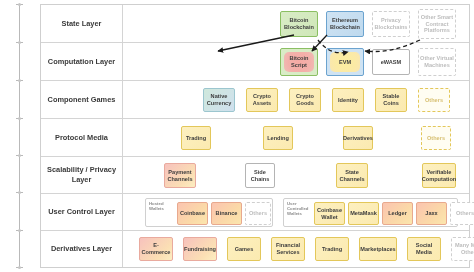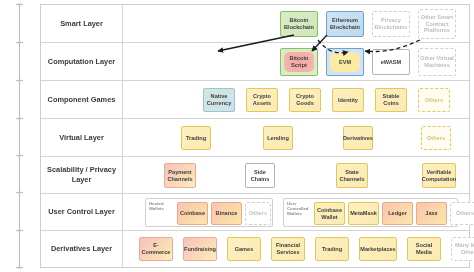--- a/index.html
+++ b/index.html
@@ -66,21 +66,21 @@
   <div class="tick" style="top:80px"></div>
   <div class="tick" style="top:118px"></div>
   <div class="tick" style="top:155px"></div>
   <div class="tick" style="top:192px"></div>
   <div class="tick" style="top:230px"></div>
   <div class="tick" style="top:267px"></div>
 
   <div class="grid">
 
     <div class="row" style="top:0;height:38px">
-      <div class="lbl">Smart
+      <div class="lbl">State
 Layer</div>
       <div class="cells">
         <div class="node n-green" style="left:157px;top:6px;width:38px;height:26px">Bitcoin Blockchain</div>
         <div class="node n-blue" style="left:203px;top:6px;width:38px;height:26px">Ethereum Blockchain</div>
         <div class="node n-dashed" style="left:249px;top:6px;width:38px;height:26px">Privacy Blockchains</div>
         <div class="node n-dashed" style="left:295px;top:4px;width:38px;height:30px">Other Smart Contract Platforms</div>
       </div>
     </div>
 
     <div class="row" style="top:38px;height:38px">
@@ -106,21 +106,21 @@
              background:linear-gradient(135deg,#cfe8dc 0%,#cfe0ee 100%);border:1px solid #9cc6cf">Native Currency</div>
         <div class="node n-yellow" style="left:123px;top:7px;width:32px;height:24px">Crypto Assets</div>
         <div class="node n-yellow" style="left:166px;top:7px;width:32px;height:24px">Crypto Goods</div>
         <div class="node n-yellow" style="left:209px;top:7px;width:32px;height:24px">Identity</div>
         <div class="node n-yellow" style="left:252px;top:7px;width:32px;height:24px">Stable Coins</div>
         <div class="node n-dashed-y" style="left:295px;top:7px;width:32px;height:24px">Others</div>
       </div>
     </div>
 
     <div class="row" style="top:114px;height:38px">
-      <div class="lbl">Virtual Layer</div>
+      <div class="lbl">Protocol Media</div>
       <div class="cells">
         <div class="node n-yellow" style="left:58px;top:7px;width:30px;height:24px">Trading</div>
         <div class="node n-yellow" style="left:140px;top:7px;width:30px;height:24px">Lending</div>
         <div class="node n-yellow" style="left:220px;top:7px;width:30px;height:24px">Derivatives</div>
         <div class="node n-dashed-y" style="left:298px;top:7px;width:30px;height:24px">Others</div>
       </div>
     </div>
 
     <div class="row" style="top:152px;height:37px">
       <div class="lbl">Scalability /

